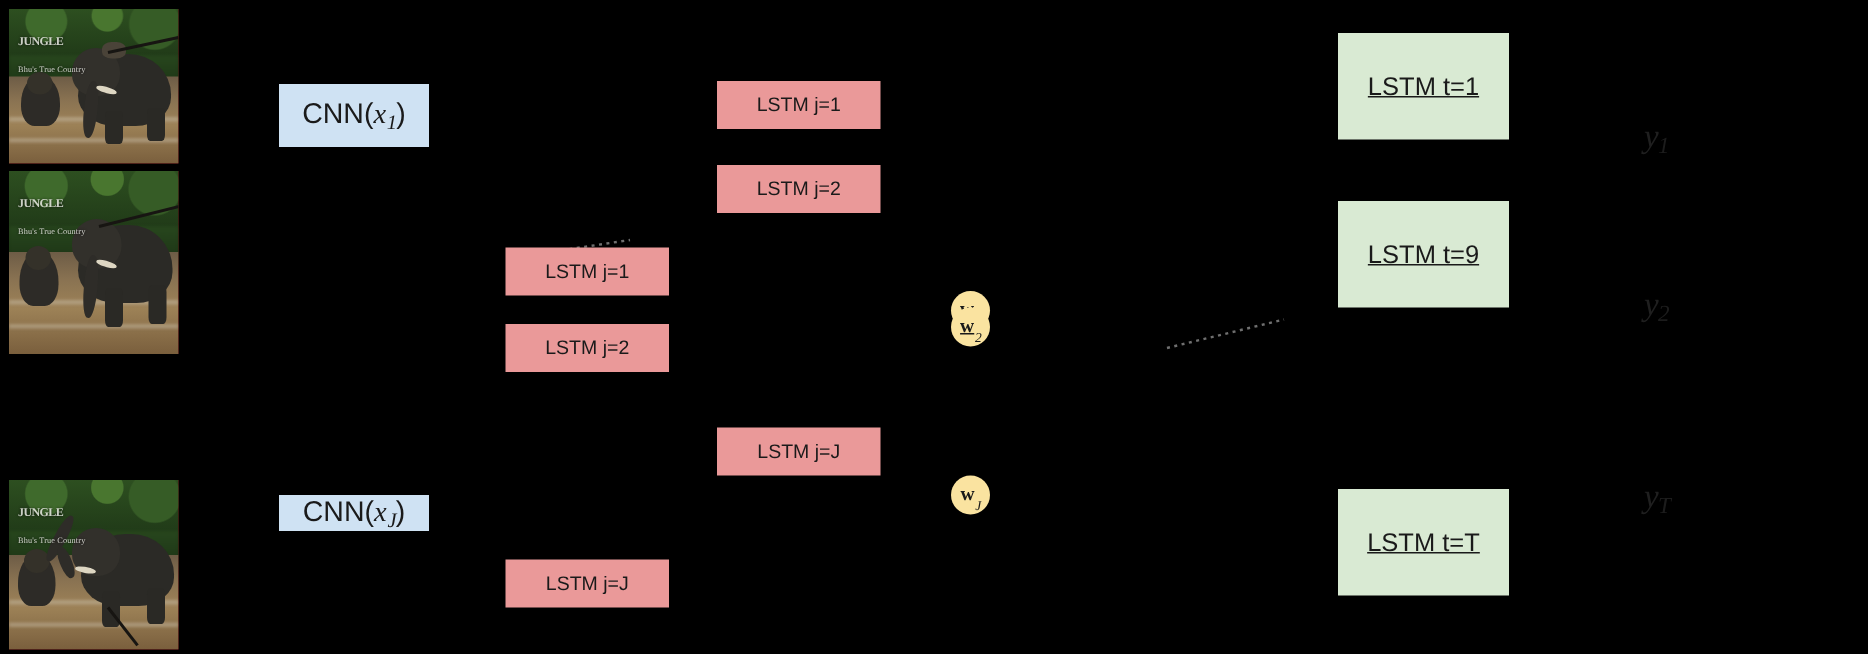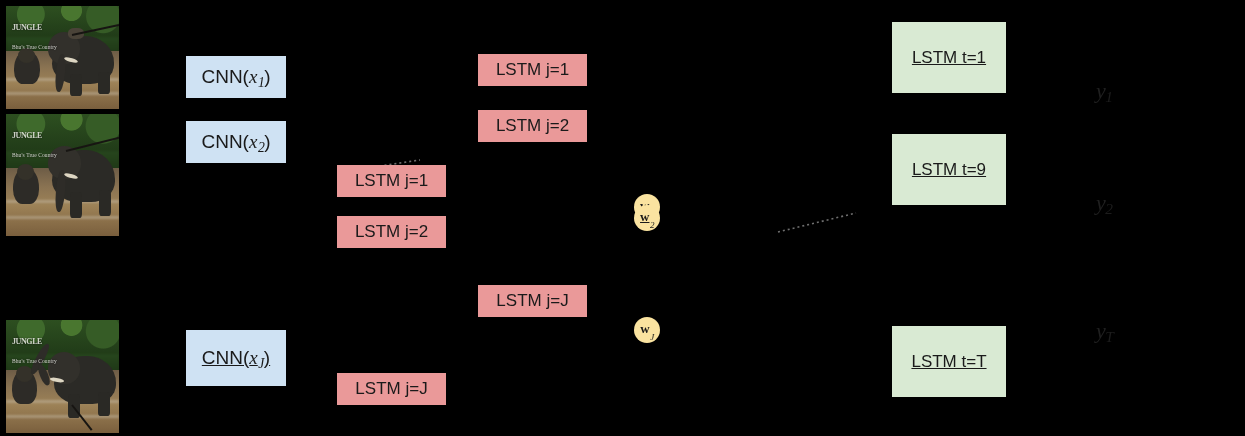--- a/index.html
+++ b/index.html
@@ -29,21 +29,21 @@
     font-family: "Liberation Sans", sans-serif;
     line-height: 1.12;
     white-space: pre-line;
   }
   .cnn-box {
     background: #cfe2f3;
     font-size: 19px;
   }
   .lstm-enc-box {
     background: #ea9999;
-    font-size: 17px;
+    font-size: 13px;
   }
   .lstm-dec-box {
     background: #d9ead3;
     font-size: 17px;
     text-decoration: underline;
   }
   .attn-box {
     background: #fce5a5;
     font-size: 17px;
     flex-direction: column;
@@ -280,25 +280,22 @@
   <svg class="link-layer" viewBox="0 0 1245 436" xmlns="http://www.w3.org/2000/svg">
     <line x1="480" y1="135" x2="530" y2="125" stroke="#6f6f6f" stroke-width="1.6" stroke-dasharray="2 3"></line>
     <line x1="340" y1="172" x2="420" y2="160" stroke="#6f6f6f" stroke-width="1.6" stroke-dasharray="2 3"></line>
     <line x1="778" y1="232" x2="856" y2="213" stroke="#6f6f6f" stroke-width="1.6" stroke-dasharray="2 3"></line>
   </svg>
 
   <div class="node cnn-box" style="left:186px; top:56px; width:100px; height:42px;">
     <span><span>CNN(</span><span class="mathvar">x</span><span class="mathsub">1</span><span>)</span></span>
   </div>
 
-  <div class="node cnn-box" style="left:186px; top:121px; width:100px; height:42px;">
-    <span><span>CNN(</span><span class="mathvar">x</span><span class="mathsub">2</span><span>)</span></span>
-  </div>
-
-  <div class="node cnn-box" style="left:186px; top:330px; width:100px; height:56px;text-decoration:underline;">
+
+  <div class="node cnn-box" style="left:186px; top:330px; width:100px; height:24px;">
     <span><span>CNN(</span><span class="mathvar">x</span><span class="mathsub">J</span><span>)</span></span>
   </div>
 
   <div class="node lstm-enc-box" style="left:478px; top:54px; width:109px; height:32px;">
     <span>LSTM j=1</span>
   </div>
 
   <div class="node lstm-enc-box" style="left:478px; top:110px; width:109px; height:32px;">
     <span>LSTM j=2</span>
   </div>

